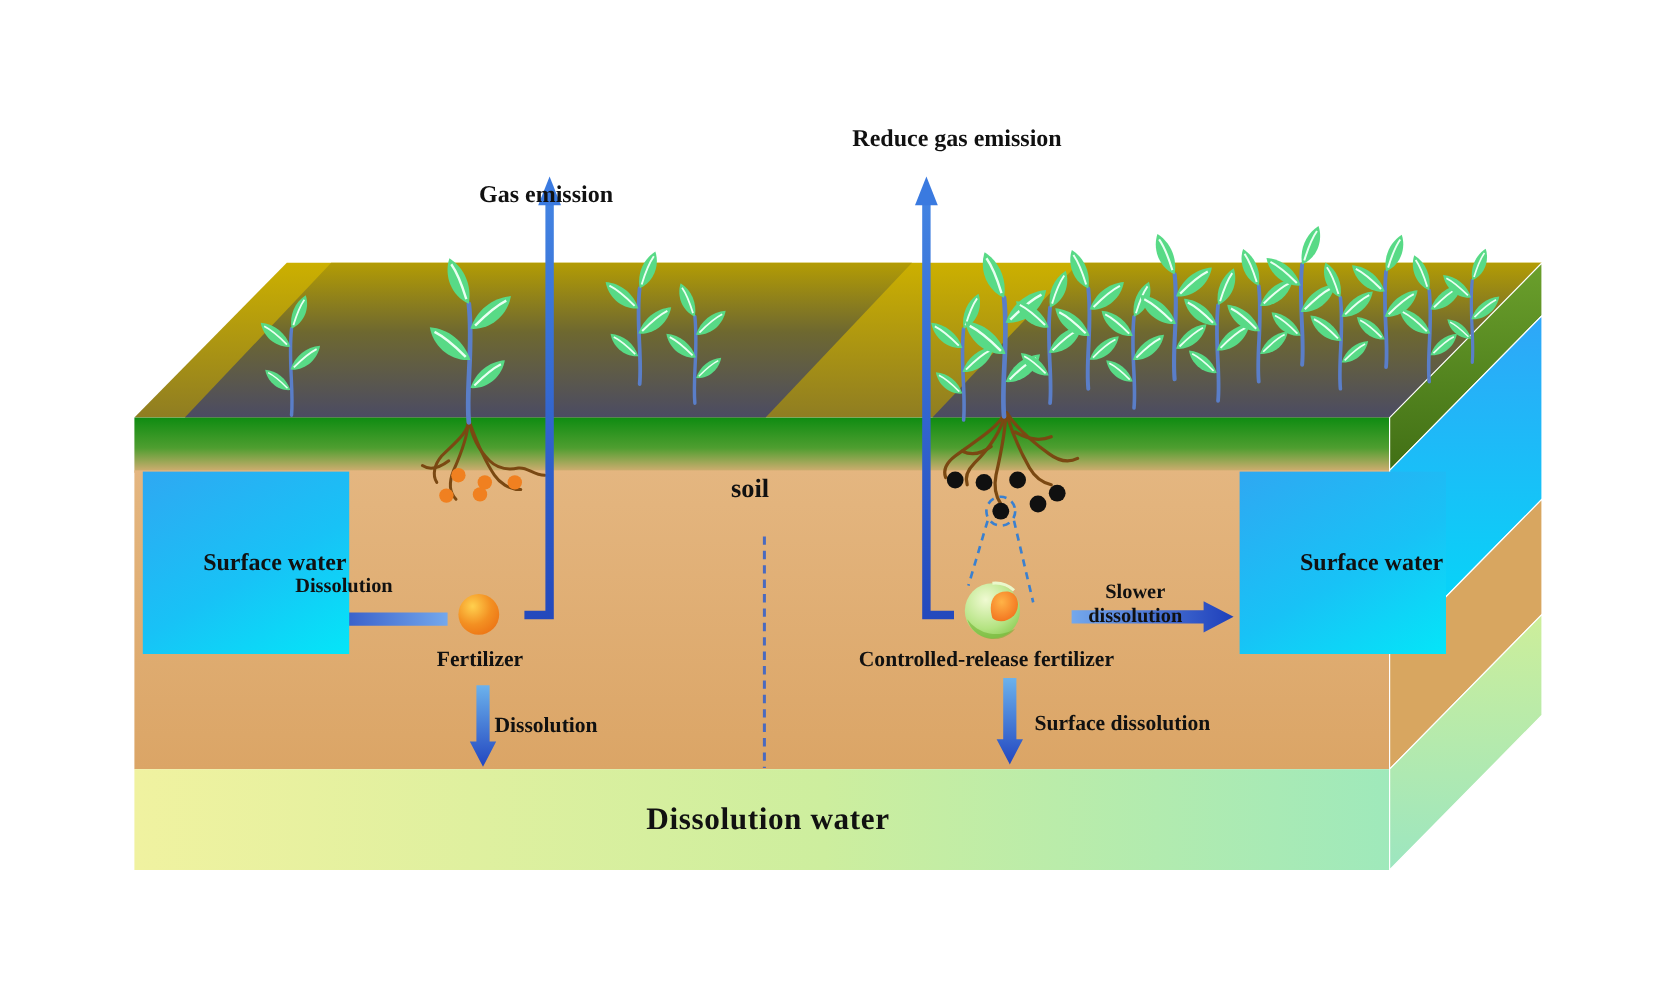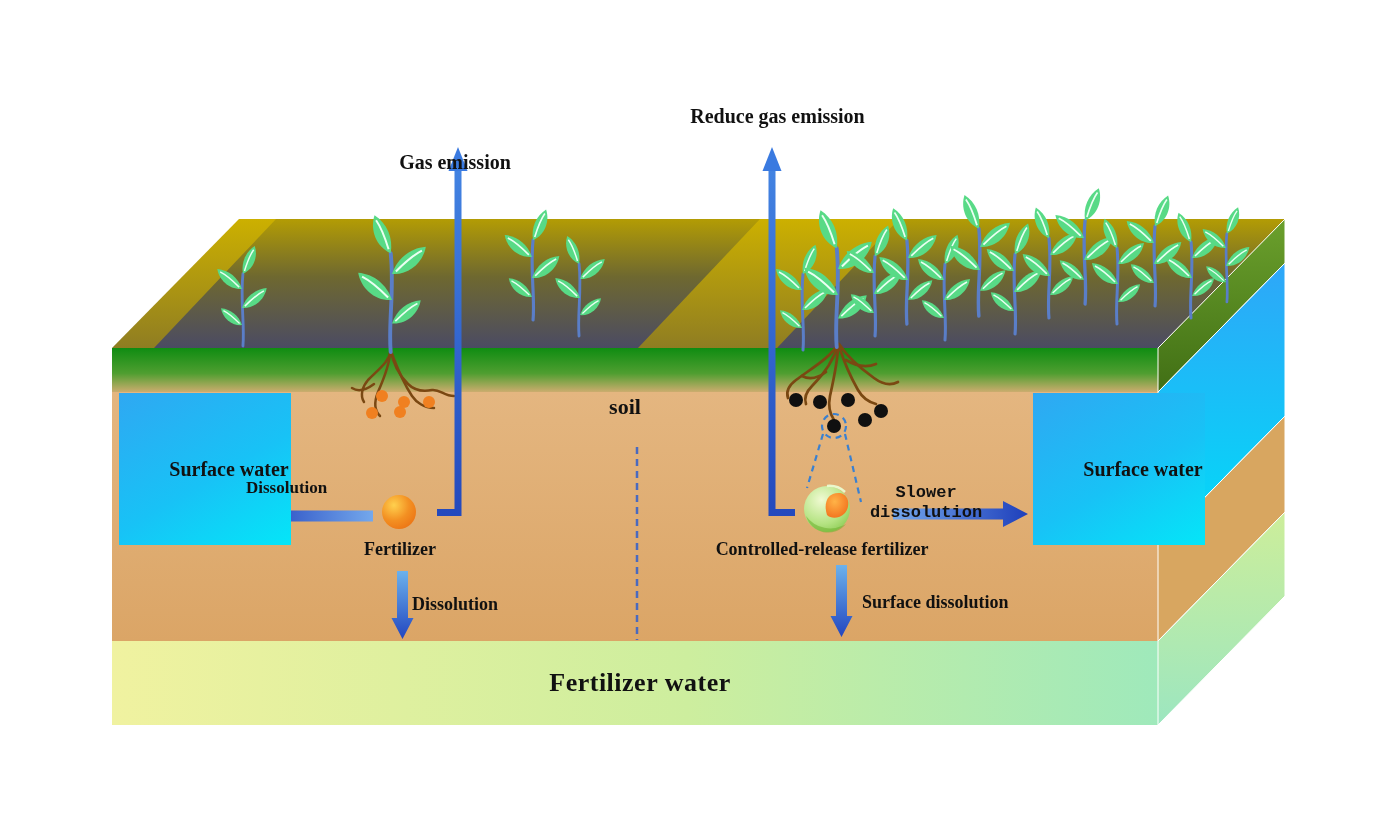--- a/index.html
+++ b/index.html
@@ -217,25 +217,25 @@
   </svg>
 
   <div class="waterbox" style="left:119px;top:393px;">
     <span>Surface water</span>
   </div>
   <div class="waterbox" style="left:1033px;top:393px;">
     <span>Surface water</span>
   </div>
 
   <div class="lbl title center" style="left:340px;top:107px;width:230px;margin-top:44px;">Gas emission</div>
-  <div class="lbl title center" style="left:660px;top:105px;width:235px;">Reduce gas emission</div>
+  <div class="lbl title center" style="left:680px;top:105px;width:235px;">Reduce gas emission</div>
   <div class="lbl soil center" style="left:585px;top:394px;width:80px;">soil</div>
   <div class="lbl small" style="left:246px;top:478px;">Dissolution</div>
   <div class="lbl mid center" style="left:340px;top:539px;width:120px;">Fertilizer</div>
   <div class="lbl mid" style="left:412px;top:594px;">Dissolution</div>
   <div class="lbl mid center" style="left:692px;top:539px;width:260px;">Controlled-release fertilizer</div>
-  <div class="lbl small center" style="left:866px;top:483px;width:120px;font-family:Liberation Mono, monospace;">
+  <div class="lbl small center" style="left:886px;top:483px;width:120px;">
     <div>Slower</div>
     <div>dissolution</div>
   </div>
   <div class="lbl mid" style="left:862px;top:592px;">Surface dissolution</div>
-  <div class="lbl uw center" style="left:490px;top:668px;width:300px;">Fertilizer water</div>
+  <div class="lbl uw center" style="left:490px;top:668px;width:300px;">Dissolution water</div>
 </div>
 
 </body></html>

